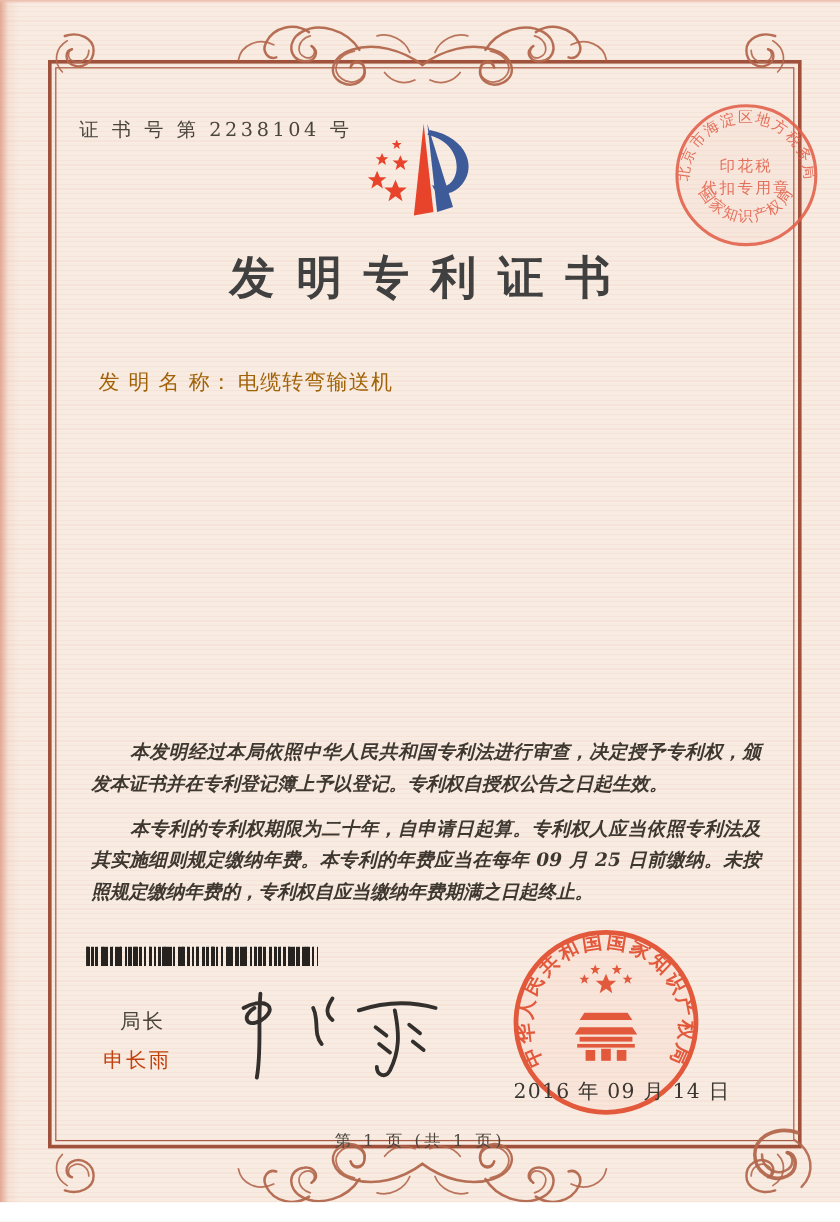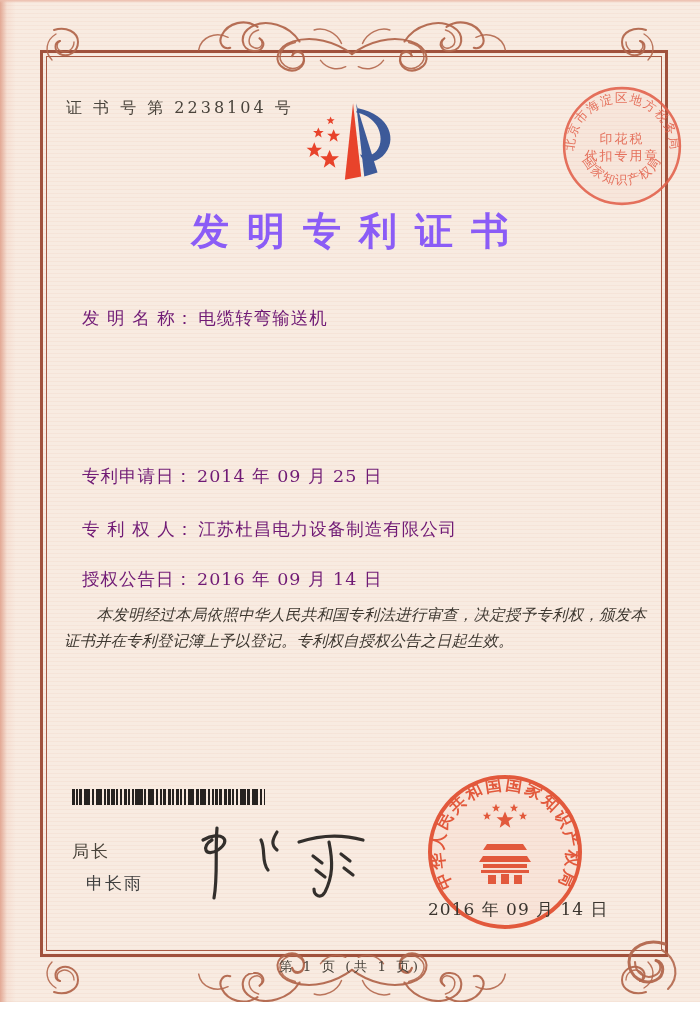--- a/index.html
+++ b/index.html
@@ -28,52 +28,52 @@
   .orn-thin{fill:none;stroke:#b2674d;stroke-width:1.4;stroke-linecap:round;opacity:.9;}
 
   .cert-number{position:absolute;left:66px;top:98px;z-index:4;
     font-size:16px;letter-spacing:3px;color:#4a443c;}
   .logo{position:absolute;left:300px;top:100px;width:102px;height:92px;z-index:4;}
   .tax-stamp{position:absolute;left:560px;top:84px;width:124px;height:124px;z-index:4;opacity:.88;}
   .tax-arc{font-size:12px;fill:#e2604a;letter-spacing:1.5px;font-family:"DejaVu Serif",serif;}
   .tax-center{font-size:12.5px;fill:#e2604a;letter-spacing:2px;font-family:"DejaVu Serif",serif;}
 
   .title{position:absolute;left:0;right:0;top:206px;z-index:4;text-align:center;
-    font-size:38px;font-weight:600;letter-spacing:18px;text-indent:18px;color:#8b5cf6;}
+    font-size:38px;font-weight:600;letter-spacing:18px;text-indent:18px;color:#404040;}
 
-  .field{position:absolute;left:82px;right:56px;z-index:4;font-size:17.5px;color:#701a75;
+  .field{position:absolute;left:82px;right:56px;z-index:4;font-size:17.5px;color:#a16207;
     letter-spacing:1px;white-space:nowrap;}
   .f0{top:306px}.f1{top:359px}.f2{top:411px}.f3{top:464px}.f4{top:517px}.f5{top:567px}
   .field .val{margin-left:4px;}
 
   .body-text{position:absolute;left:64px;right:54px;top:602px;z-index:4;
     font-size:15.5px;line-height:26px;text-align:justify;color:#3e3831;font-style:italic;}
-  .body-text p{margin:0;text-indent:2.1em;}
+  .body-text p{margin:12px;text-indent:2.1em;font-weight:bold;}
 
   .barcode{position:absolute;left:72px;top:789px;width:193px;height:16px;z-index:4;
     background:
       repeating-linear-gradient(90deg,#262220 0 2px,rgba(0,0,0,0) 2px 4px),
       repeating-linear-gradient(90deg,#262220 0 1px,rgba(0,0,0,0) 1px 7px),
       repeating-linear-gradient(90deg,#262220 0 3px,rgba(0,0,0,0) 3px 13px);}
 
-  .signer-title{position:absolute;left:72px;top:840px;z-index:4;font-size:17px;
+  .signer-title{position:absolute;left:100px;top:840px;z-index:4;font-size:17px;
     font-family:"DejaVu Sans","Liberation Sans",sans-serif;color:#4a443b;letter-spacing:2px;}
   .signer-name{position:absolute;left:86px;top:872px;z-index:4;font-size:17px;
-    font-family:"DejaVu Sans","Liberation Sans",sans-serif;color:#404040;letter-spacing:2px;}
+    font-family:"DejaVu Sans","Liberation Sans",sans-serif;color:#c2410c;letter-spacing:2px;}
   .signature{position:absolute;left:165px;top:812px;width:215px;height:100px;z-index:4;}
   .sig{fill:none;stroke:#332f2c;stroke-width:3.2;stroke-linecap:round;stroke-linejoin:round;}
 
   .office-seal{position:absolute;left:425px;top:772px;width:160px;height:160px;z-index:5;opacity:.93;}
   .seal-arc{font-size:16.5px;fill:#e14e30;letter-spacing:2.5px;font-weight:bold;
     font-family:"DejaVu Serif",serif;}
   .issue-date{position:absolute;left:428px;top:898px;z-index:6;font-size:17px;
     letter-spacing:1px;color:#3b3630;}
 
   .footer{position:absolute;left:0;right:0;top:942px;z-index:4;text-align:center;
-    font-size:13.5px;letter-spacing:3px;color:#4a443c;margin-top:16px;}
+    font-size:13.5px;letter-spacing:3px;color:#4a443c;}
 </style>
 </head>
 <body>
 
 <div class="page">
 
   <div class="frame-outer"></div>
   <div class="frame-inner"></div>
 
   <svg class="ornaments" width="700" height="1018" viewBox="0 0 700 1018">
@@ -137,32 +137,24 @@
     <text class="tax-center" x="60" y="57" text-anchor="middle">印花税</text>
     <text class="tax-center" x="60" y="74" text-anchor="middle">代扣专用章</text>
     <text class="tax-arc"><textPath href="#taxBot" startOffset="50%" text-anchor="middle">国家知识产权局</textPath></text>
   </svg>
 
   <div class="title">发明专利证书</div>
 
   <div class="field f0">
     <span class="lbl">发 明 名 称：</span><span class="val">电缆转弯输送机</span>
   </div>
-  <div class="field f3">
-    <span class="lbl">专利申请日：</span><span class="val">2014 年 09 月 25 日</span>
-  </div>
-  <div class="field f4">
-    <span class="lbl">专 利 权 人：</span><span class="val">江苏杜昌电力设备制造有限公司</span>
-  </div>
-  <div class="field f5">
-    <span class="lbl">授权公告日：</span><span class="val">2016 年 09 月 14 日</span>
-  </div>
 
   <div class="body-text">
     <p>本发明经过本局依照中华人民共和国专利法进行审查，决定授予专利权，颁发本证书并在专利登记簿上予以登记。专利权自授权公告之日起生效。</p>
+    <p>本专利的专利权期限为二十年，自申请日起算。专利权人应当依照专利法及其实施细则规定缴纳年费。本专利的年费应当在每年 09 月 25 日前缴纳。未按照规定缴纳年费的，专利权自应当缴纳年费期满之日起终止。</p>
   </div>
 
   <div class="barcode"></div>
 
   <div class="signer-title">局长</div>
   <div class="signer-name">申长雨</div>
 
   <svg class="signature" viewBox="0 0 215 100">
     <path class="sig" d="M52,16 C50,40 53,64 49,86"></path>
     <path class="sig" d="M38,28 C56,18 68,28 53,38 C40,46 36,34 47,28"></path>

